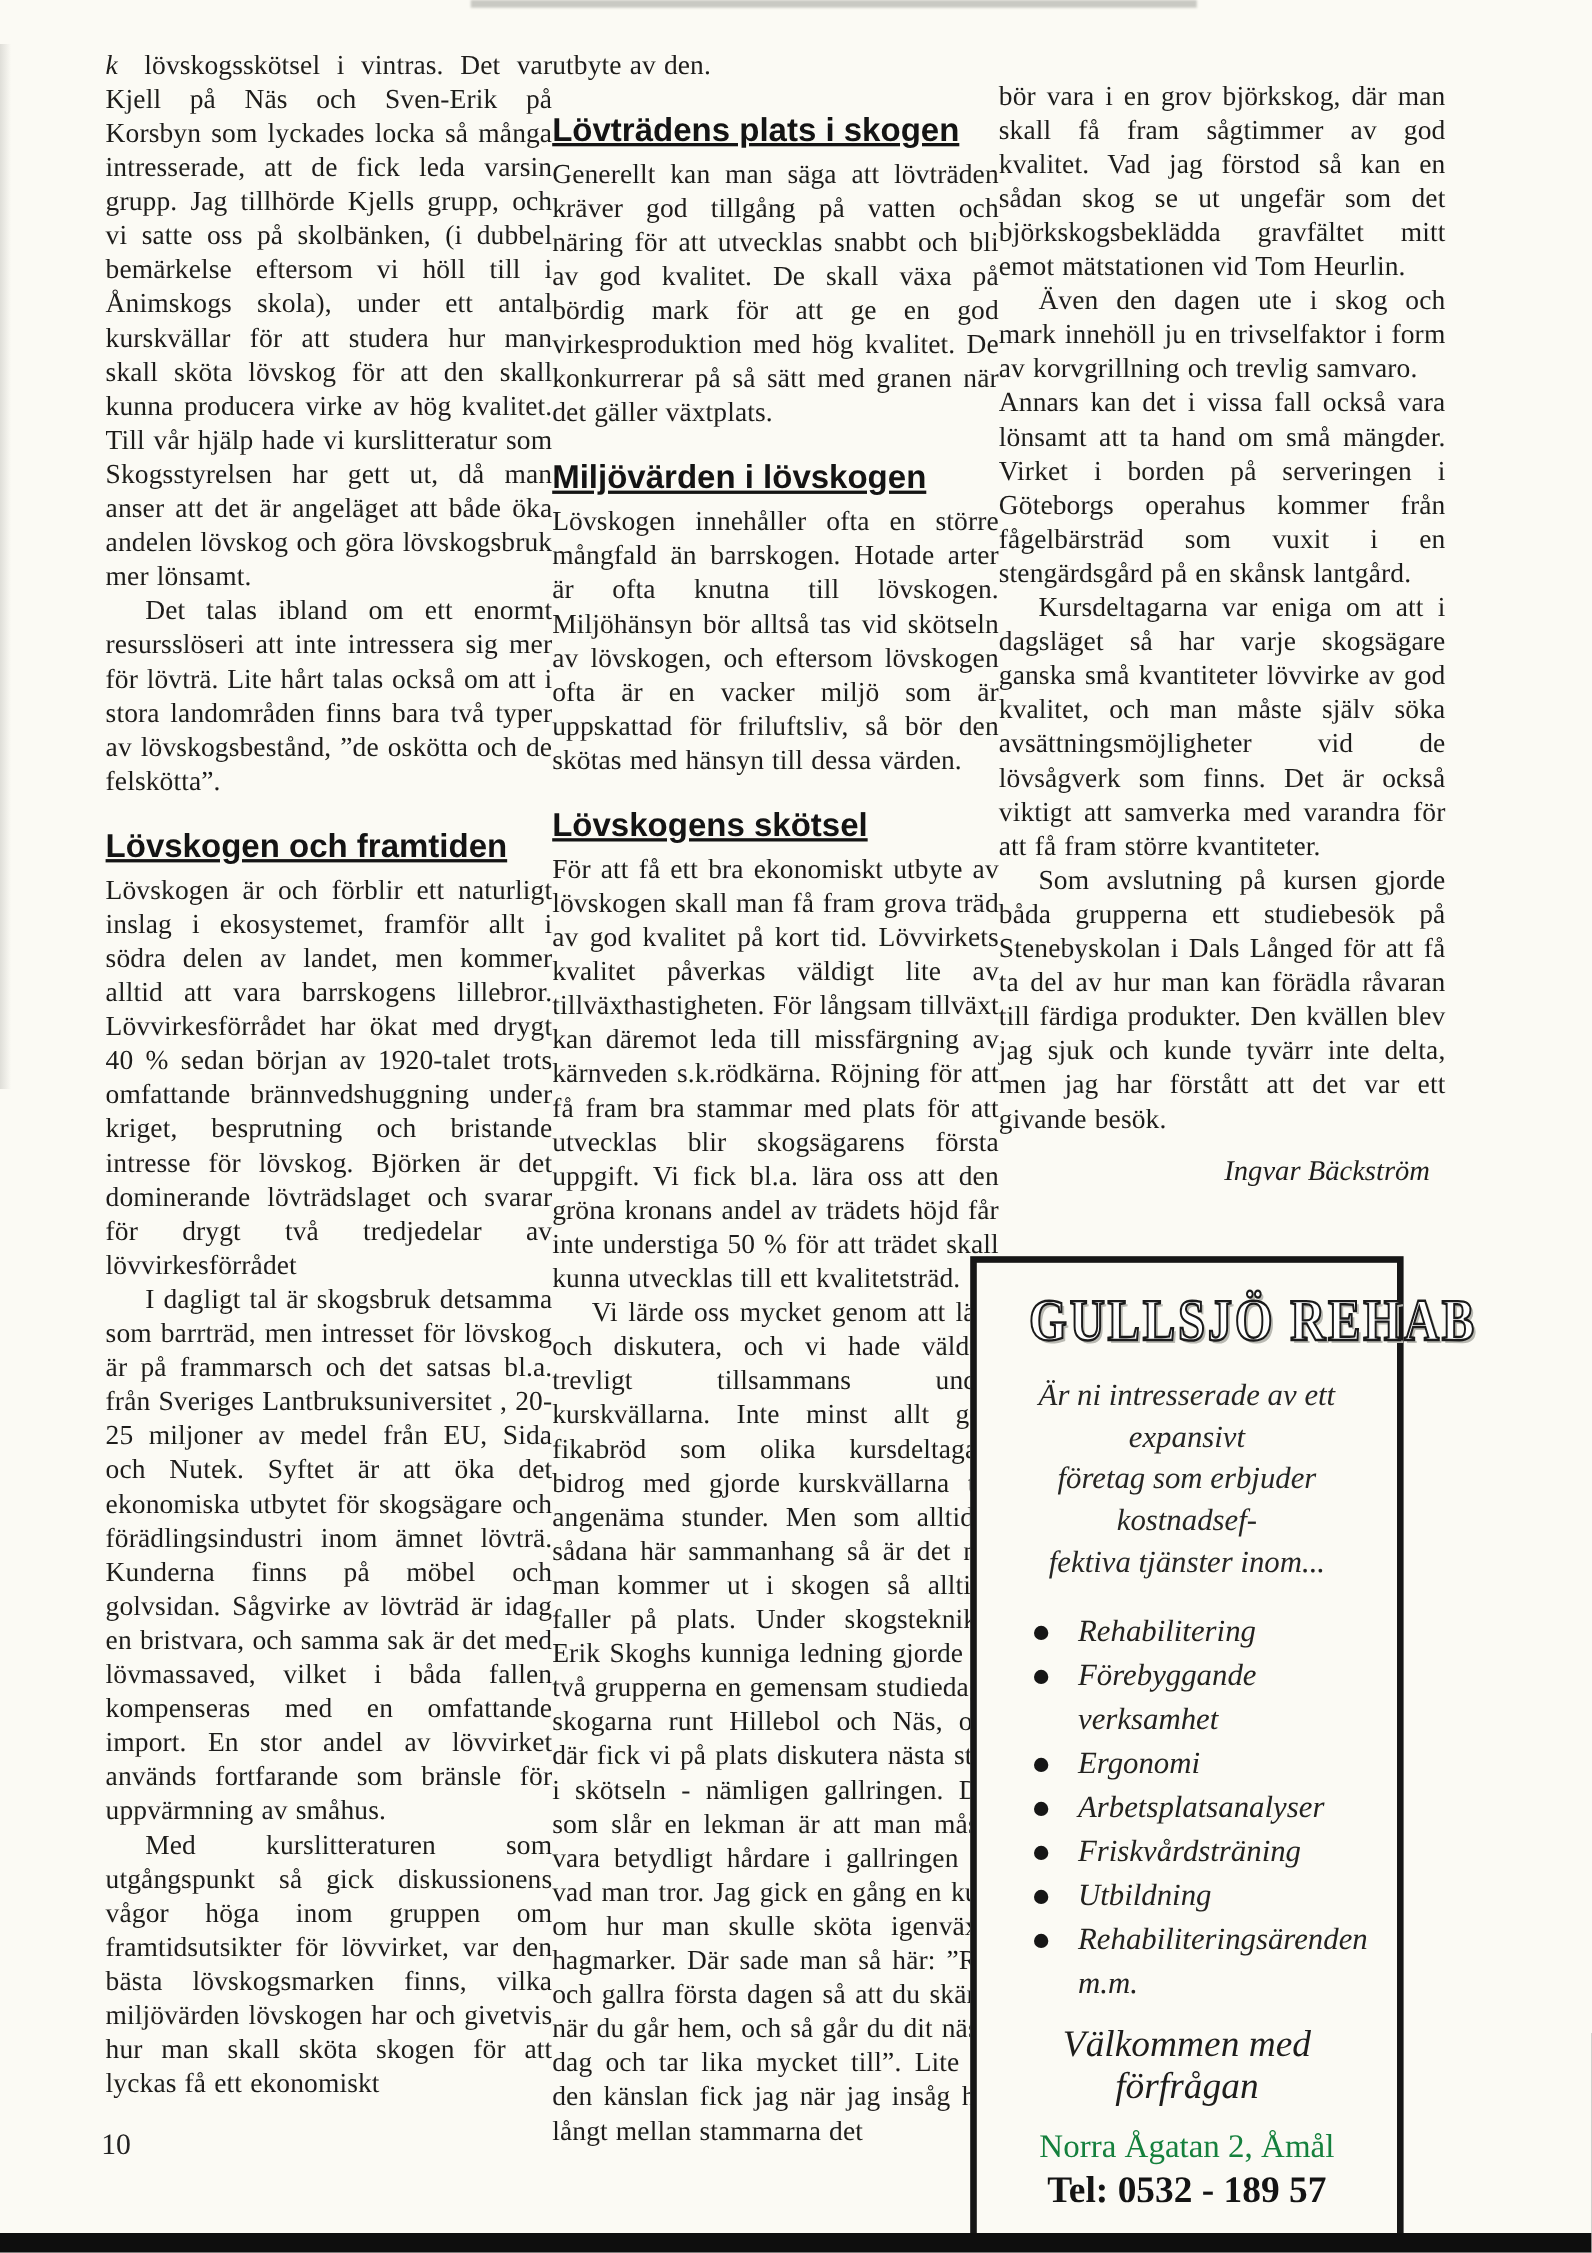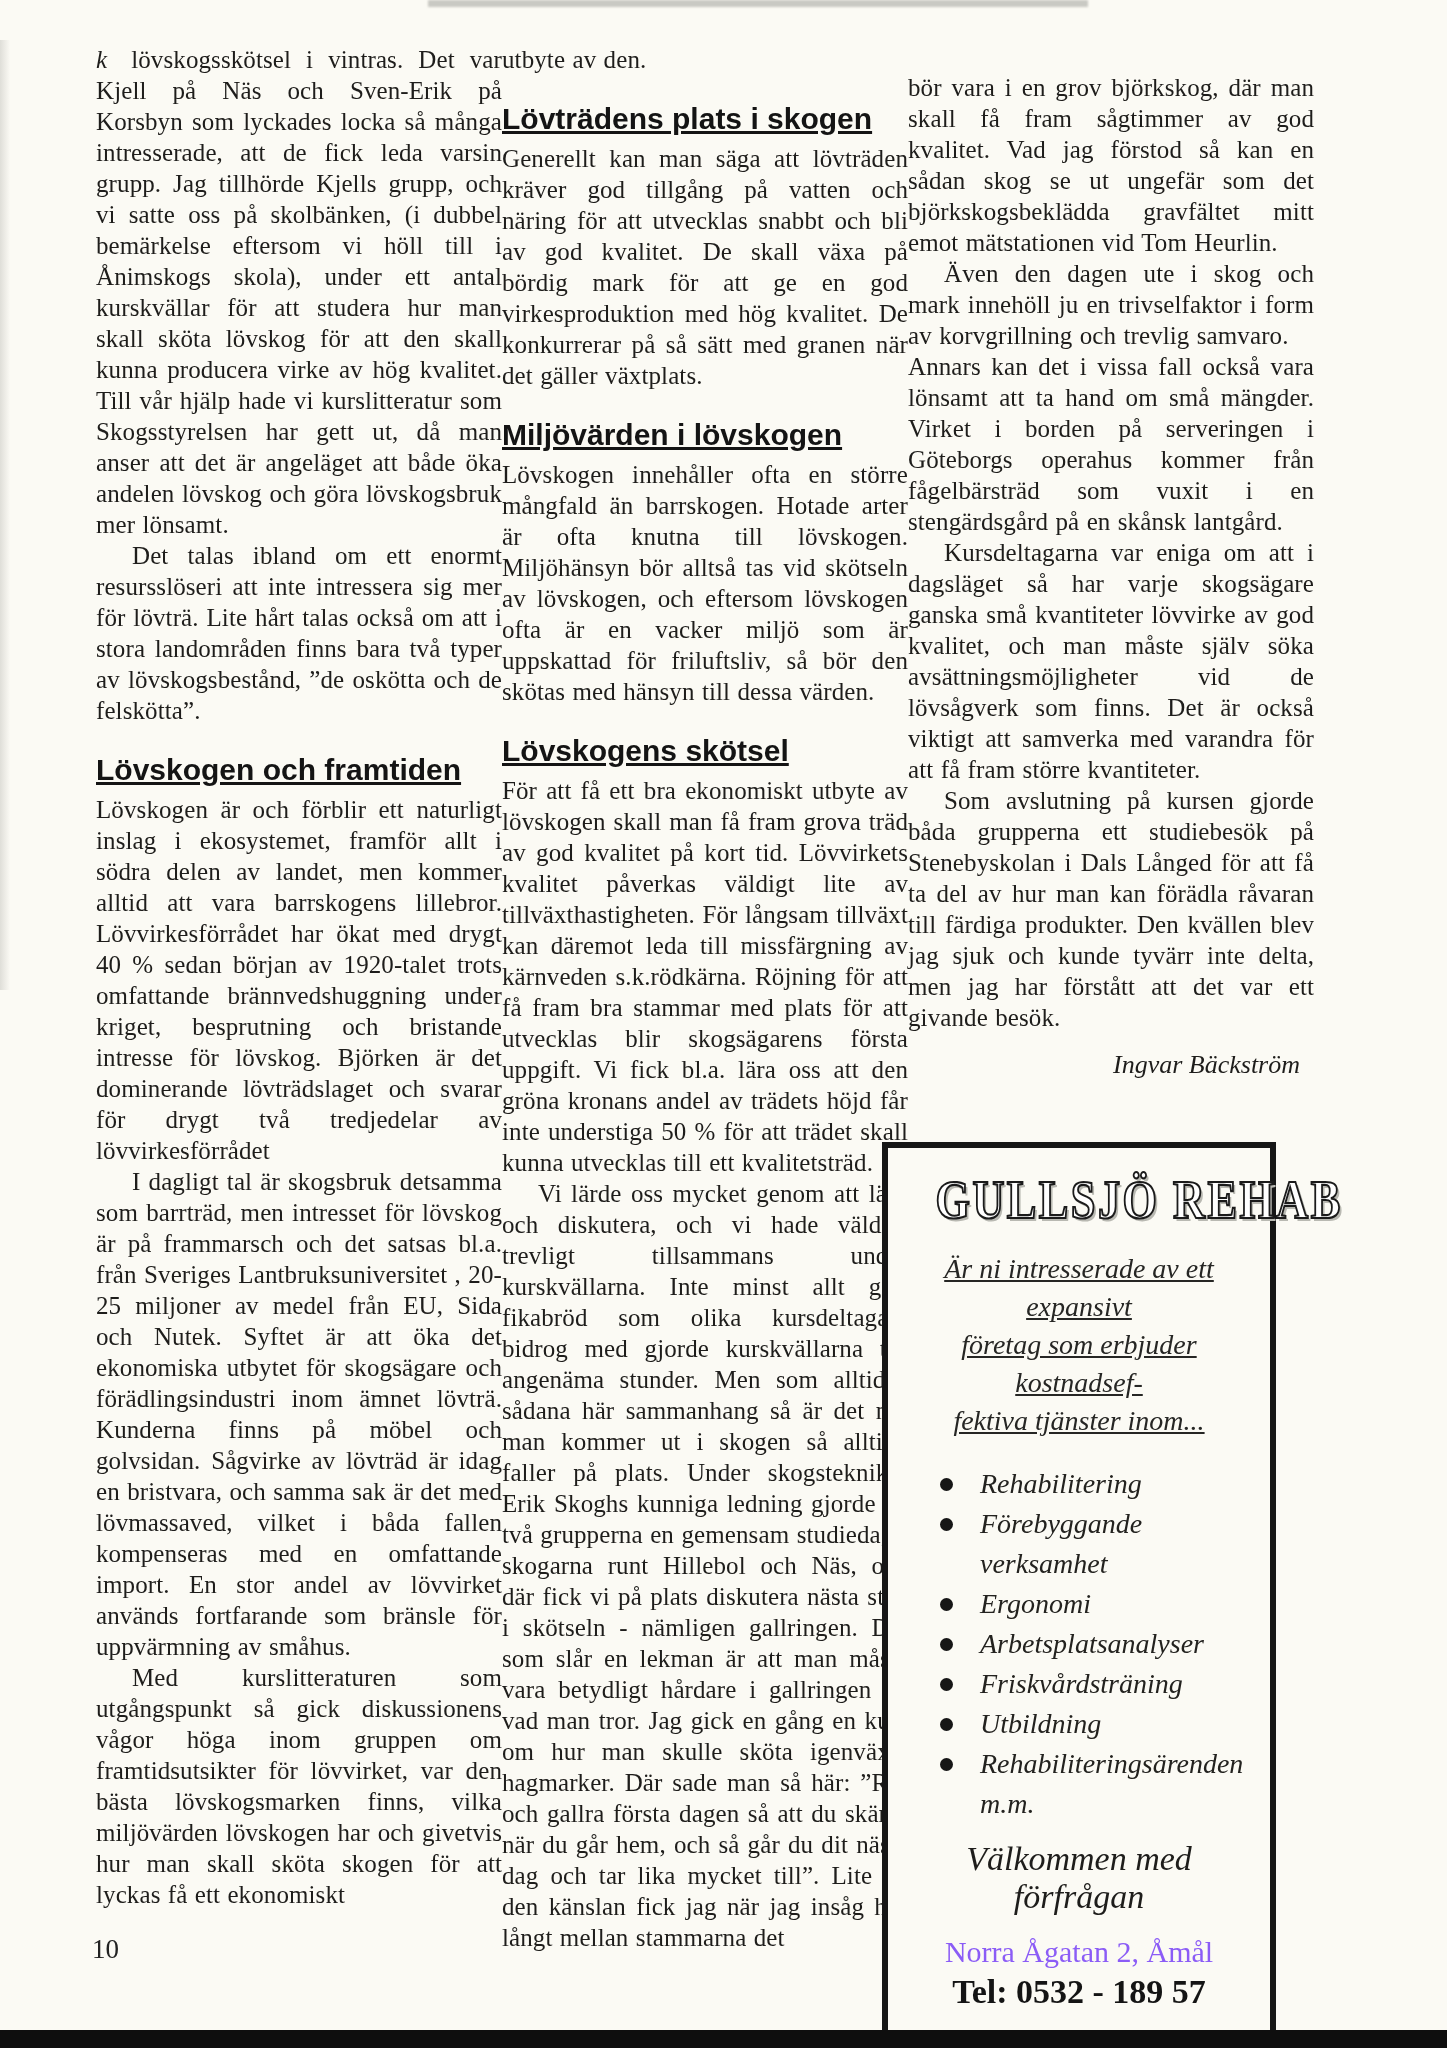--- a/index.html
+++ b/index.html
@@ -28,26 +28,26 @@
   .signature{margin:16px 0 0;font:italic 26px/31px "Liberation Serif",serif;color:#1e1d1b;
              text-align:right;padding-right:14px;}
 
   
   .ad{margin-top:62px;margin-left:-26px;width:394px;box-sizing:border-box;
       border:6px solid #161616;background:#fbfaf4;padding:18px 16px 18px;}
   .ad-title{margin-top:6px;text-align:center;font:bold 54px/56px "Liberation Serif",serif;
             color:#ffffff;-webkit-text-stroke:2.2px #1b1b1b;letter-spacing:3px;
             text-shadow:3px 3px 0 #b9b9b2;transform:scaleX(.82);transform-origin:50% 50%;
             white-space:nowrap;}
-  .ad-intro{margin-top:22px;text-align:center;font:italic 28px/38px "Liberation Serif",serif;color:#262624;text-decoration:underline;}
+  .ad-intro{margin-top:22px;text-align:center;font:italic 28px/38px "Liberation Serif",serif;color:#262624;}
   .ad-list{list-style:none;margin:24px 0 0 30px;padding:0;}
   .ad-list li{position:relative;padding-left:46px;font:italic 28px/40px "Liberation Serif",serif;color:#23221f;}
   .ad-list .dot{position:absolute;left:6px;top:14px;width:13px;height:13px;border-radius:50%;background:#161616;}
   .ad-closing{margin-top:16px;text-align:center;font:italic 34px/38px "Liberation Serif",serif;color:#1e1d1b;}
-  .ad-address{margin-top:20px;text-align:center;font:30px/32px "Liberation Serif",serif;color:#8b5cf6;}
+  .ad-address{margin-top:20px;text-align:center;font:30px/32px "Liberation Serif",serif;color:#15803d;}
   .ad-phone{margin-top:4px;text-align:center;font:bold 34px/40px "Liberation Serif",serif;color:#141414;}
 
   .page-number{position:absolute;left:92px;top:1898px;font:27px/30px "Liberation Serif",serif;color:#222;margin-top:36px;}
 </style>
 </head>
 <body>
 
 <div class="page">
   <div class="scan-top"></div>
   <div class="scan-left"></div>

